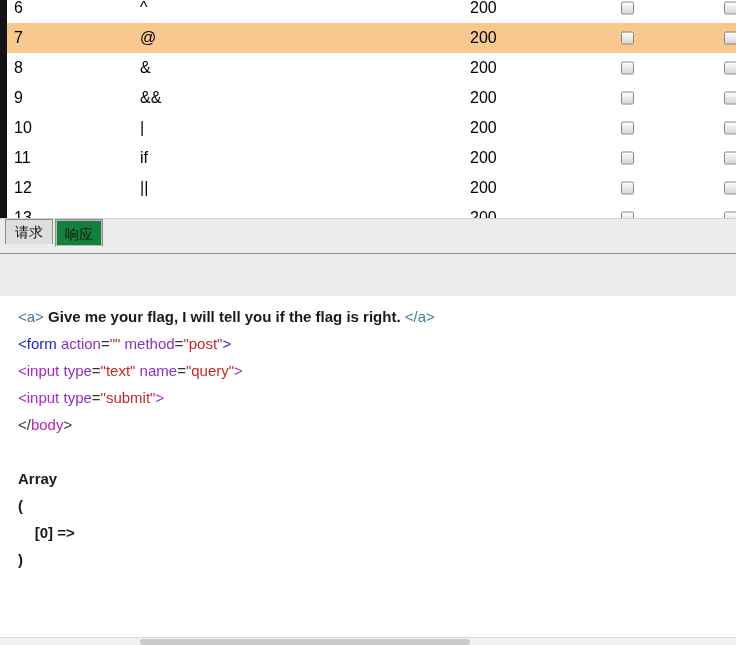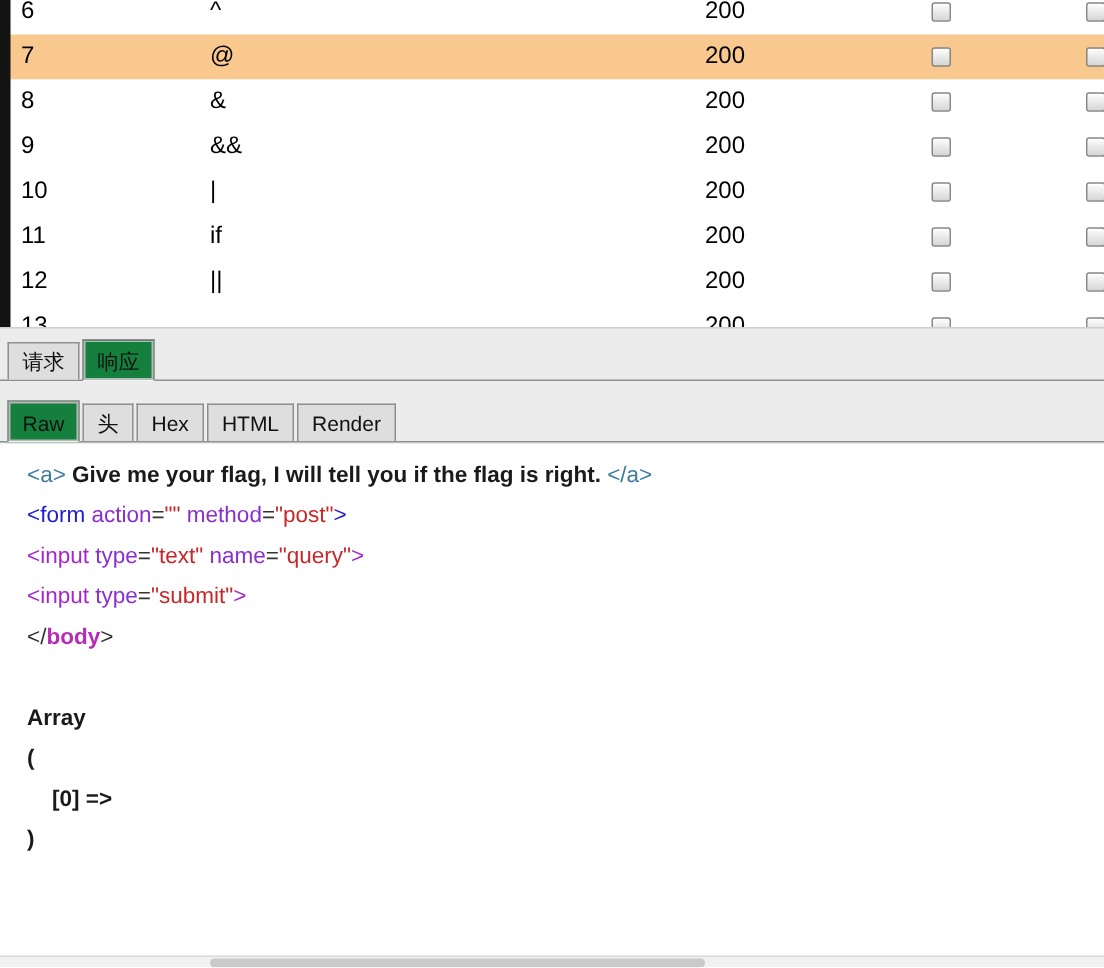--- a/index.html
+++ b/index.html
@@ -25,21 +25,21 @@
     position:absolute; top:50%; transform:translateY(-50%);
     width:13px; height:13px; border:1px solid #878787; border-radius:2px;
     background:linear-gradient(#fdfdfd,#d6d6d6);
     box-shadow: inset 0 1px 0 #ffffff;
   }
   .cb.c1 { left:621px; }
   .cb.c2 { left:724px; }
 
   
   .tabs-section { position:absolute; top:218px; left:0; width:736px; height:78px; background:#ececec; border-top:1px solid #cfcfcf; }
-  .strip { position:absolute; left:0; width:736px; display:flex; align-items:flex-end; padding-left:5px; border-bottom:1px solid #8f8f8f; }
+  .strip { position:absolute; left:0; width:736px; display:flex; align-items:flex-start; padding-left:5px; border-bottom:1px solid #8f8f8f; }
   .strip1 { top:0; height:35px; }
   .strip2 { top:38px; height:38px; }
   .tab {
     display:inline-block; height:25px; line-height:25px; padding:0 9px;
     border:1px solid #8f8f8f; border-bottom:none;
     background:#dedede; color:#111; font-size:14px; margin-right:2px;
     position:relative; cursor:default; white-space:nowrap;
   }
   .tab.selected {
     background:#15803d; height:28px; line-height:28px;
@@ -120,35 +120,28 @@
         </div>
       </div>
     <div class="left-strip"></div>
   </div>
 
   <div class="tabs-section">
     <div class="strip strip1">
         <div class="tab">请求</div>
         <div class="tab selected">响应</div>
       </div>
-    <div class="strip strip2">
-        <div class="tab selected">Raw</div>
-        <div class="tab">头</div>
-        <div class="tab">Hex</div>
-        <div class="tab">HTML</div>
-        <div class="tab">Render</div>
-      </div>
   </div>
 
   <div class="content">
       <div class="line"><span style="color: rgb(61, 123, 158);">&lt;a&gt;</span><span style="color: rgb(26, 26, 26); font-weight: bold;"> Give me your flag, I will tell you if the flag is right. </span><span style="color: rgb(61, 123, 158);">&lt;/a&gt;</span></div>
       <div class="line"><span style="color: rgb(32, 32, 204);">&lt;form</span><span> </span><span style="color: rgb(139, 47, 201);">action</span><span style="color: rgb(51, 51, 51);">=</span><span style="color: rgb(198, 40, 40);">""</span><span> </span><span style="color: rgb(139, 47, 201);">method</span><span style="color: rgb(51, 51, 51);">=</span><span style="color: rgb(198, 40, 40);">"post"</span><span style="color: rgb(32, 32, 204);">&gt;</span></div>
       <div class="line"><span style="color: rgb(164, 40, 200);">&lt;input</span><span> </span><span style="color: rgb(139, 47, 201);">type</span><span style="color: rgb(51, 51, 51);">=</span><span style="color: rgb(198, 40, 40);">"text"</span><span> </span><span style="color: rgb(139, 47, 201);">name</span><span style="color: rgb(51, 51, 51);">=</span><span style="color: rgb(198, 40, 40);">"query"</span><span style="color: rgb(164, 40, 200);">&gt;</span></div>
       <div class="line"><span style="color: rgb(164, 40, 200);">&lt;input</span><span> </span><span style="color: rgb(139, 47, 201);">type</span><span style="color: rgb(51, 51, 51);">=</span><span style="color: rgb(198, 40, 40);">"submit"</span><span style="color: rgb(164, 40, 200);">&gt;</span></div>
-      <div class="line"><span style="color: rgb(51, 51, 51);">&lt;/</span><span style="color: rgb(181, 44, 181); font-weight: bold;">body</span><span style="color: rgb(51, 51, 51);">&gt;</span></div>
+      <div class="line"><span style="color: rgb(51, 51, 51);">&lt;/</span><span style="color: rgb(181, 44, 181);">body</span><span style="color: rgb(51, 51, 51);">&gt;</span></div>
       <div class="line">&nbsp;</div>
       <div class="line"><span style="color: rgb(26, 26, 26); font-weight: bold;">Array</span></div>
       <div class="line"><span style="color: rgb(26, 26, 26); font-weight: bold;">(</span></div>
       <div class="line"><span style="color: rgb(26, 26, 26); font-weight: bold;">    [0] =&gt;</span></div>
       <div class="line"><span style="color: rgb(26, 26, 26); font-weight: bold;">)</span></div>
     </div>
 
   <div class="hscroll">
     <div class="hthumb"></div>
   </div>

